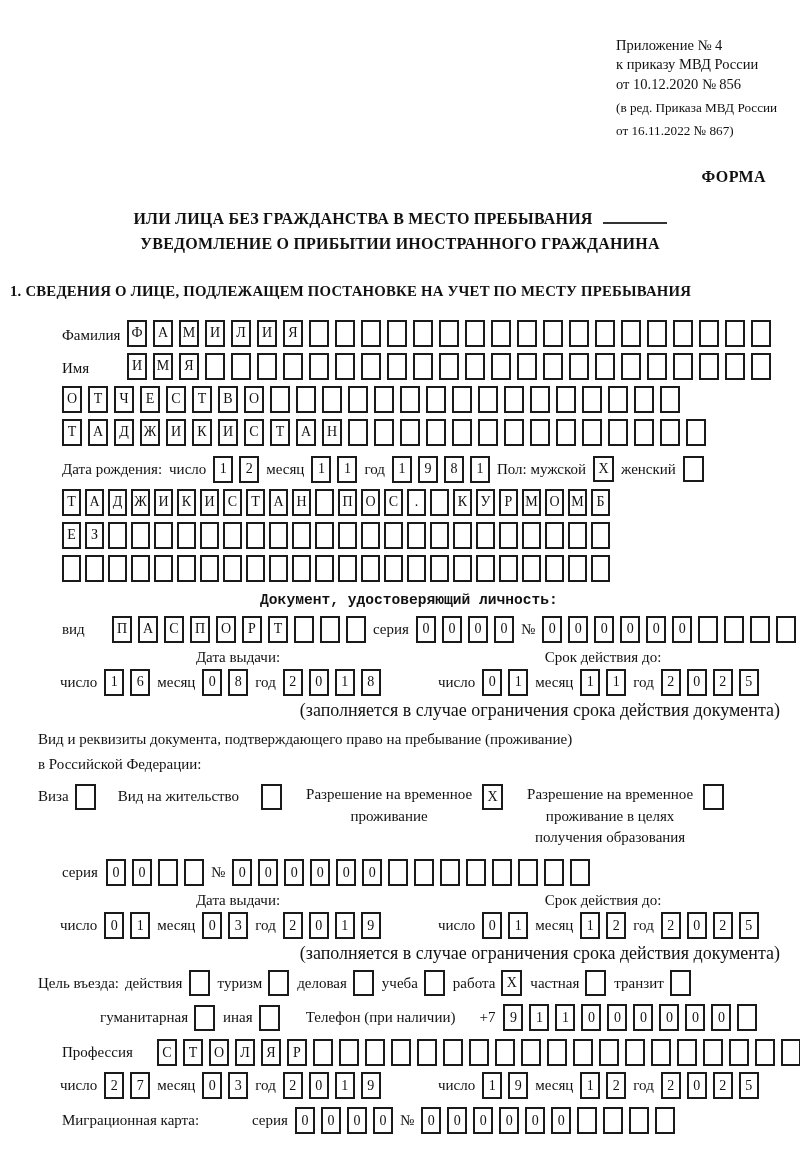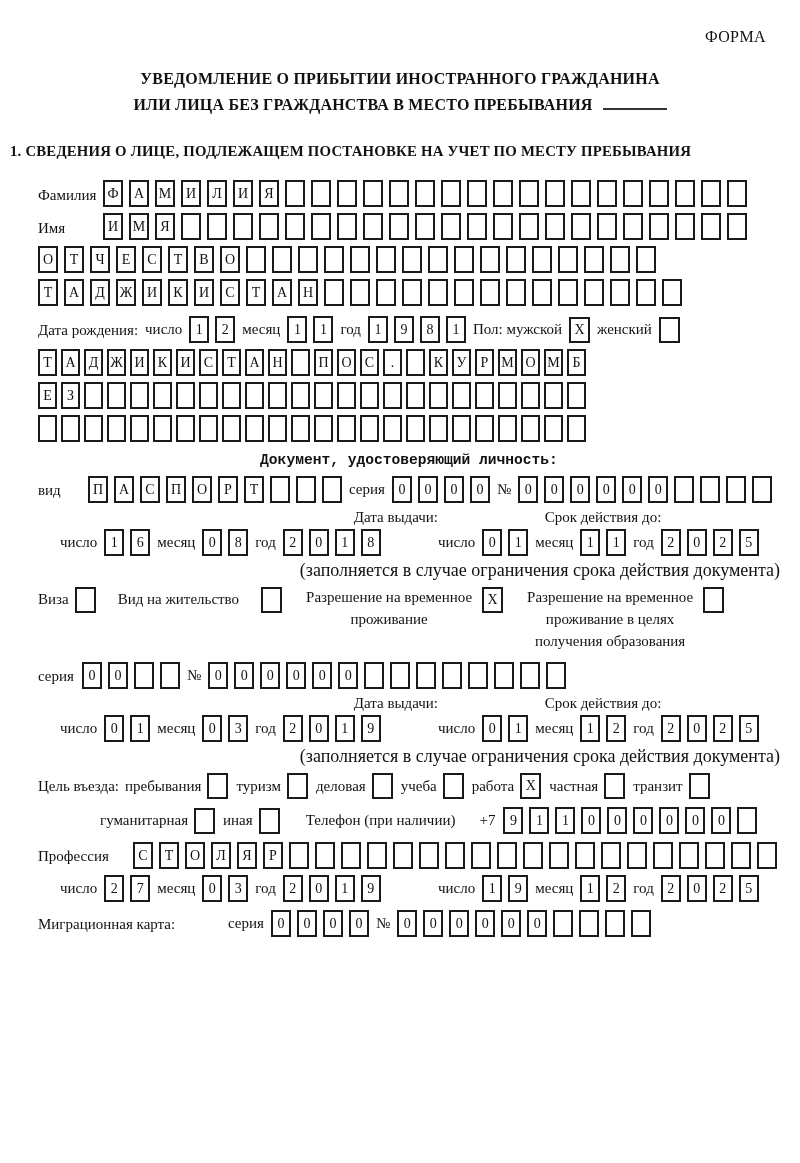--- a/index.html
+++ b/index.html
@@ -2,32 +2,32 @@
 <html><head>
 <meta charset="utf-8">
 <style>
   html,body{margin:0;padding:0;background:#fff;}
   body{width:800px;height:1163px;font-family:"Liberation Serif","DejaVu Serif",serif;color:#111;}
   .page{position:relative;width:800px;height:1163px;overflow:hidden;box-sizing:border-box;}
 
   
   .top-header{margin:36px 20px 0 616px;font-size:14.5px;line-height:1.34;}
   .top-header .small{font-size:13.2px;margin-top:5px;}
-  .forma{margin:28px 34px 8px 0;text-align:right;font-weight:normal;font-size:16px;letter-spacing:.4px;}
+  .forma{margin:28px 34px 8px 0;text-align:right;font-weight:bold;font-size:16px;letter-spacing:.4px;}
 
   
   .title{margin-top:20px;text-align:center;font-weight:bold;font-size:16px;line-height:1.6;letter-spacing:.2px;}
   .blank-line{display:inline-block;width:64px;height:13px;border-bottom:2px solid #333;margin-left:10px;vertical-align:baseline;}
 
   .sec-heading{margin:26px 10px 0 10px;font-weight:bold;font-size:14.8px;letter-spacing:.2px;}
 
   .formbody{margin:20px 20px 0 38px;font-size:15px;}
 
   
-  .frow{display:flex;align-items:flex-start;margin-bottom:6px;}
+  .frow{display:flex;align-items:flex-start;margin-bottom:6px;margin-left:24px;}
   .ac{align-items:center;}
   .flabel{flex:0 0 auto;line-height:1.35;padding-top:3px;}
   .w65{width:65px;} .w50{width:50px;} .w114{width:114px;} .w95{width:95px;}
   .w140{width:140px;} .w160{width:160px;}
 
   
   .cells{display:inline-flex;gap:6px;flex:0 0 auto;}
   .cells.tight{gap:4px;}
   .cells.tight .cell{width:15px;}
   .cell{width:16px;height:23px;border:2px solid #1a1a1a;display:inline-flex;align-items:center;justify-content:center;
@@ -38,21 +38,21 @@
         font-size:14px;flex:0 0 auto;background:#fff;}
 
   .dlabel{margin:0 7px;flex:0 0 auto;}
   .dlabel.first{margin-left:0;}
 
   .doc-heading{text-align:center;font-weight:bold;font-size:14.6px;margin:10px 0 8px 0;font-family:Liberation Mono, monospace;}
 
   
   .dates{margin-bottom:6px;}
   .dates-heads{display:flex;}
-  .dates-heads .dh-left{width:400px;text-align:right;}
+  .dates-heads .dh-left{width:400px;text-align:center;}
   .dates-heads .dh-right{width:330px;text-align:center;}
   .dates-line{display:flex;align-items:center;margin-top:3px;}
   .dgroup{display:flex;align-items:center;}
   .dgroup.left{width:400px;padding-left:22px;box-sizing:border-box;}
   .note{font-size:18px;text-align:right;margin:4px 0 6px 0;}
 
   .para{line-height:1.7;margin:4px 0 6px 0;}
 
   
   .cbrow{display:flex;align-items:flex-start;margin:4px 0 10px 0;}
@@ -62,28 +62,35 @@
   .purpose-row{display:flex;align-items:center;flex-wrap:nowrap;margin-bottom:8px;}
   .purpose-row .plabel{margin-right:6px;}
   .purpose-row .checkbox{margin:0 8px 0 6px;}
   .indent62{margin-left:62px;}
 </style>
 </head>
 <body>
 
 <div class="page">
 
+  <div class="top-header">
+    <div>Приложение № 4</div>
+    <div>к приказу МВД России</div>
+    <div>от 10.12.2020 № 856</div>
+    <div class="small">(в ред. Приказа МВД России</div>
+    <div class="small">от 16.11.2022 № 867)</div>
+  </div>
 
   <div class="forma">ФОРМА</div>
 
   <div class="title">
-    <div>УВЕДОМЛЕНИЕ О ПРИБЫТИИ ИНОСТРАННОГО ГРАЖДАНИНА</div>
     <div>
       <span>ИЛИ ЛИЦА БЕЗ ГРАЖДАНСТВА В МЕСТО ПРЕБЫВАНИЯ</span><span class="blank-line"></span>
     </div>
+    <div>УВЕДОМЛЕНИЕ О ПРИБЫТИИ ИНОСТРАННОГО ГРАЖДАНИНА</div>
   </div>
 
   <div class="sec-heading">1. СВЕДЕНИЯ О ЛИЦЕ, ПОДЛЕЖАЩЕМ ПОСТАНОВКЕ НА УЧЕТ ПО МЕСТУ ПРЕБЫВАНИЯ</div>
 
   <div class="formbody">
 
     <div class="frow ac">
       <span class="flabel w65">Фамилия</span>
       <span class="cells">
           <span class="cell">Ф</span>
@@ -391,20 +398,24 @@
               <span class="cell">2</span>
               <span class="cell">0</span>
               <span class="cell">2</span>
               <span class="cell">5</span>
             </span>
         </div>
       </div>
       <div class="note">(заполняется в случае ограничения срока действия документа)</div>
     </div>
 
+    <div class="para">
+      <div>Вид и реквизиты документа, подтверждающего право на пребывание (проживание)</div>
+      <div>в Российской Федерации:</div>
+    </div>
 
     <div class="cbrow">
       <span class="flabel" style="padding-top:2px">Виза</span>
       <span class="gap6"></span>
       <span class="checkbox"></span>
       <span class="gap22"></span>
       <span class="flabel" style="padding-top:2px">Вид на жительство</span>
       <span class="gap22"></span>
       <span class="checkbox"></span>
       <span class="gap14"></span>
@@ -493,21 +504,21 @@
               <span class="cell">2</span>
               <span class="cell">5</span>
             </span>
         </div>
       </div>
       <div class="note">(заполняется в случае ограничения срока действия документа)</div>
     </div>
 
     <div class="purpose-row">
       <span class="plabel">Цель въезда:</span>
-      <span>пребывания</span>
+      <span>действия</span>
       <span class="checkbox"></span>
       <span>туризм</span>
       <span class="checkbox"></span>
       <span>деловая</span>
       <span class="checkbox"></span>
       <span>учеба</span>
       <span class="checkbox"></span>
       <span>работа</span>
       <span class="checkbox">X</span>
       <span>частная</span>

